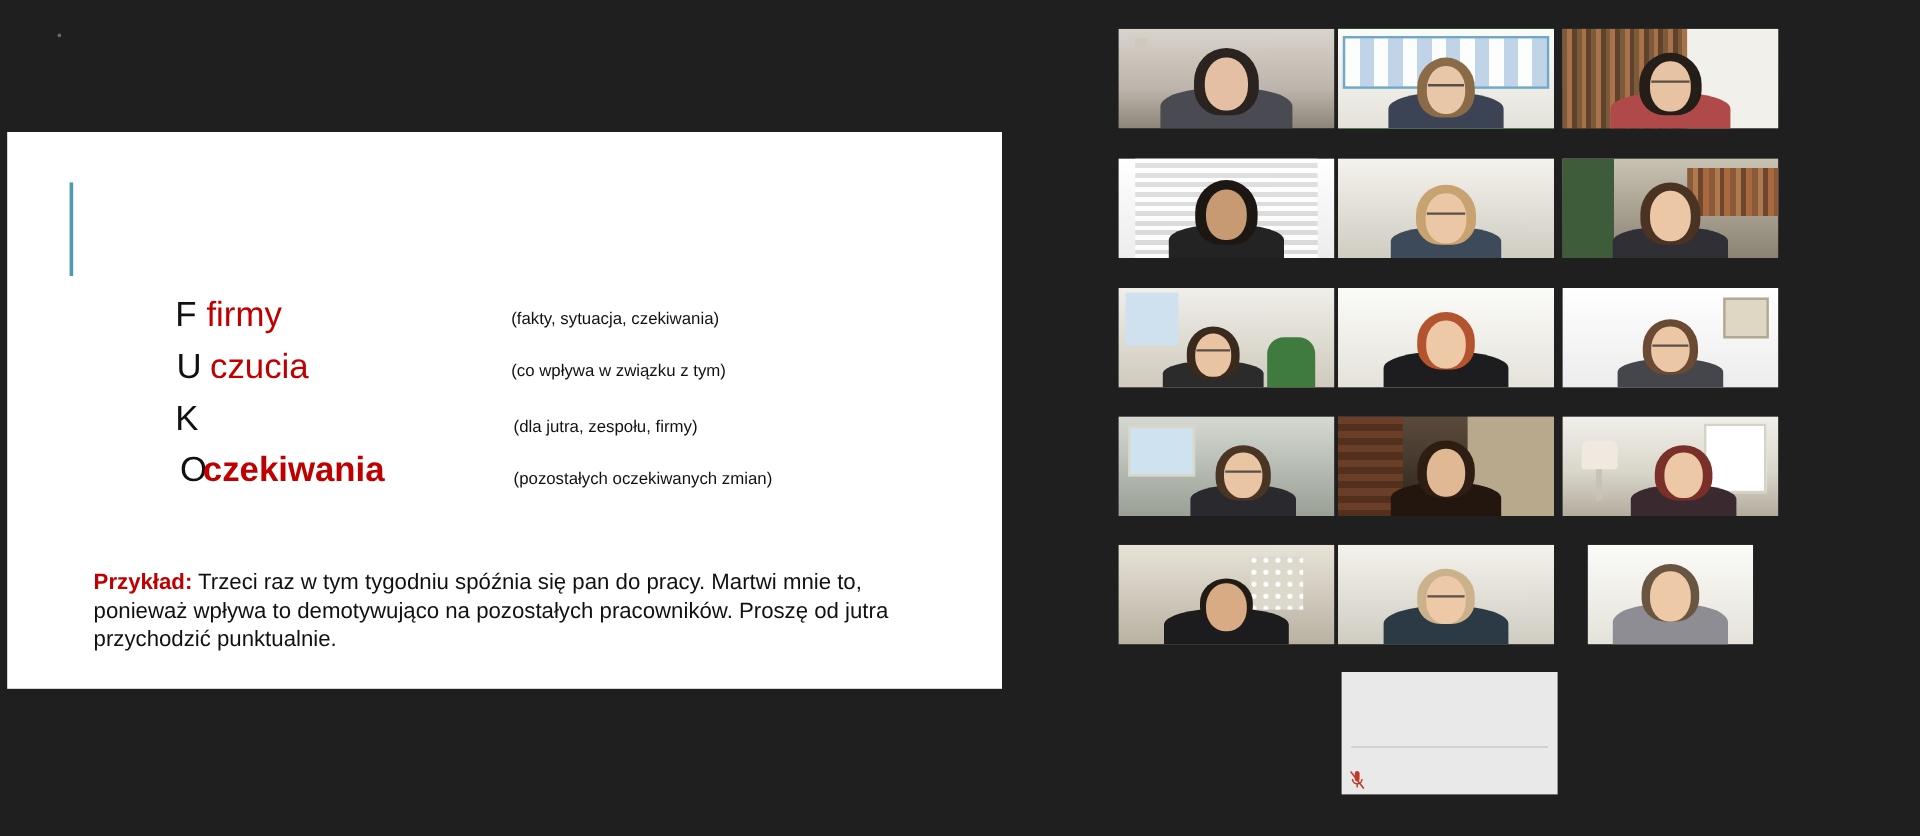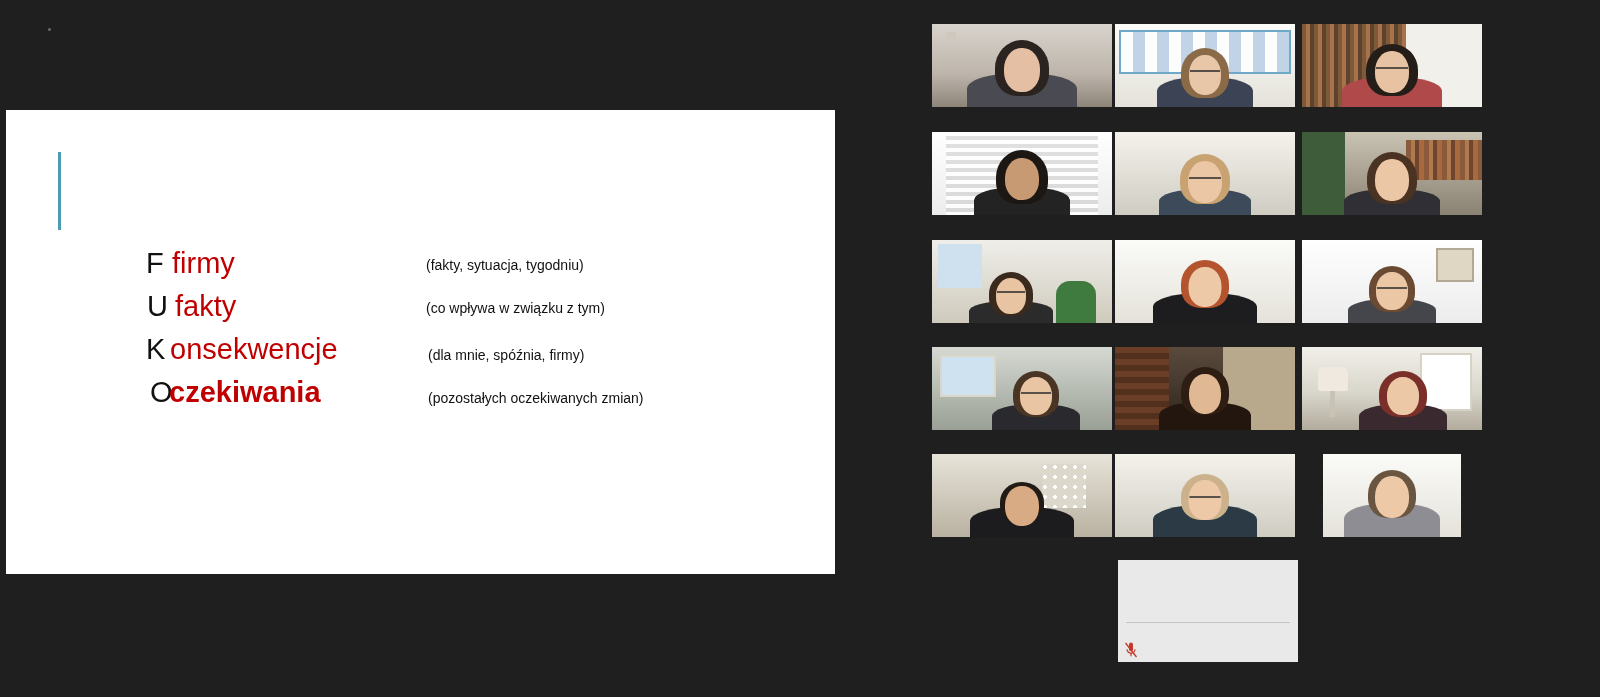--- a/index.html
+++ b/index.html
@@ -241,39 +241,41 @@
   <div class="tiny-dot"></div>
 
   <div id="slide">
     <div class="accent-bar"></div>
 
 
     <div class="fuko-list">
       <div class="fuko-row r0">
         <span class="fuko-letter">F</span>
         <span class="fuko-rest">firmy</span>
-        <span class="fuko-note">(fakty, sytuacja, tygodniu)</span>
+        <span class="fuko-note">(fakty, sytuacja, czekiwania)</span>
       </div>
       <div class="fuko-row r1">
         <span class="fuko-letter">U</span>
-        <span class="fuko-rest">fakty</span>
+        <span class="fuko-rest">czucia</span>
         <span class="fuko-note">(co wpływa w związku z tym)</span>
       </div>
       <div class="fuko-row r2">
         <span class="fuko-letter">K</span>
-        <span class="fuko-rest">onsekwencje</span>
-        <span class="fuko-note">(dla mnie, spóźnia, firmy)</span>
+        <span class="fuko-note">(dla jutra, zespołu, firmy)</span>
       </div>
       <div class="fuko-row r3">
         <span class="fuko-letter">O</span>
         <span class="fuko-rest">czekiwania</span>
         <span class="fuko-note">(pozostałych oczekiwanych zmian)</span>
       </div>
     </div>
 
+    <div id="example">
+      <span class="lbl">Przykład:</span><span> Trzeci raz w tym tygodniu spóźnia się pan do pracy. Martwi mnie to, ponieważ wpływa to demotywująco na pozostałych pracowników. Proszę od jutra przychodzić punktualnie.</span>
+    </div>
   </div>
 </div>
 
 <div id="video-grid">
 
   <div class="tile" style="left:2px;  top:24px; width:180px; height:83px;">
     <div class="tile-inner bg-a">
       <div class="body" style="width:110px;height:34px;background:#4a4a52;"></div>
       <div class="hair" style="width:54px;height:56px;top:16px;background:#2b2320;"></div>
       <div class="head" style="width:36px;height:44px;top:24px;background:#e4bfa3;"></div>

